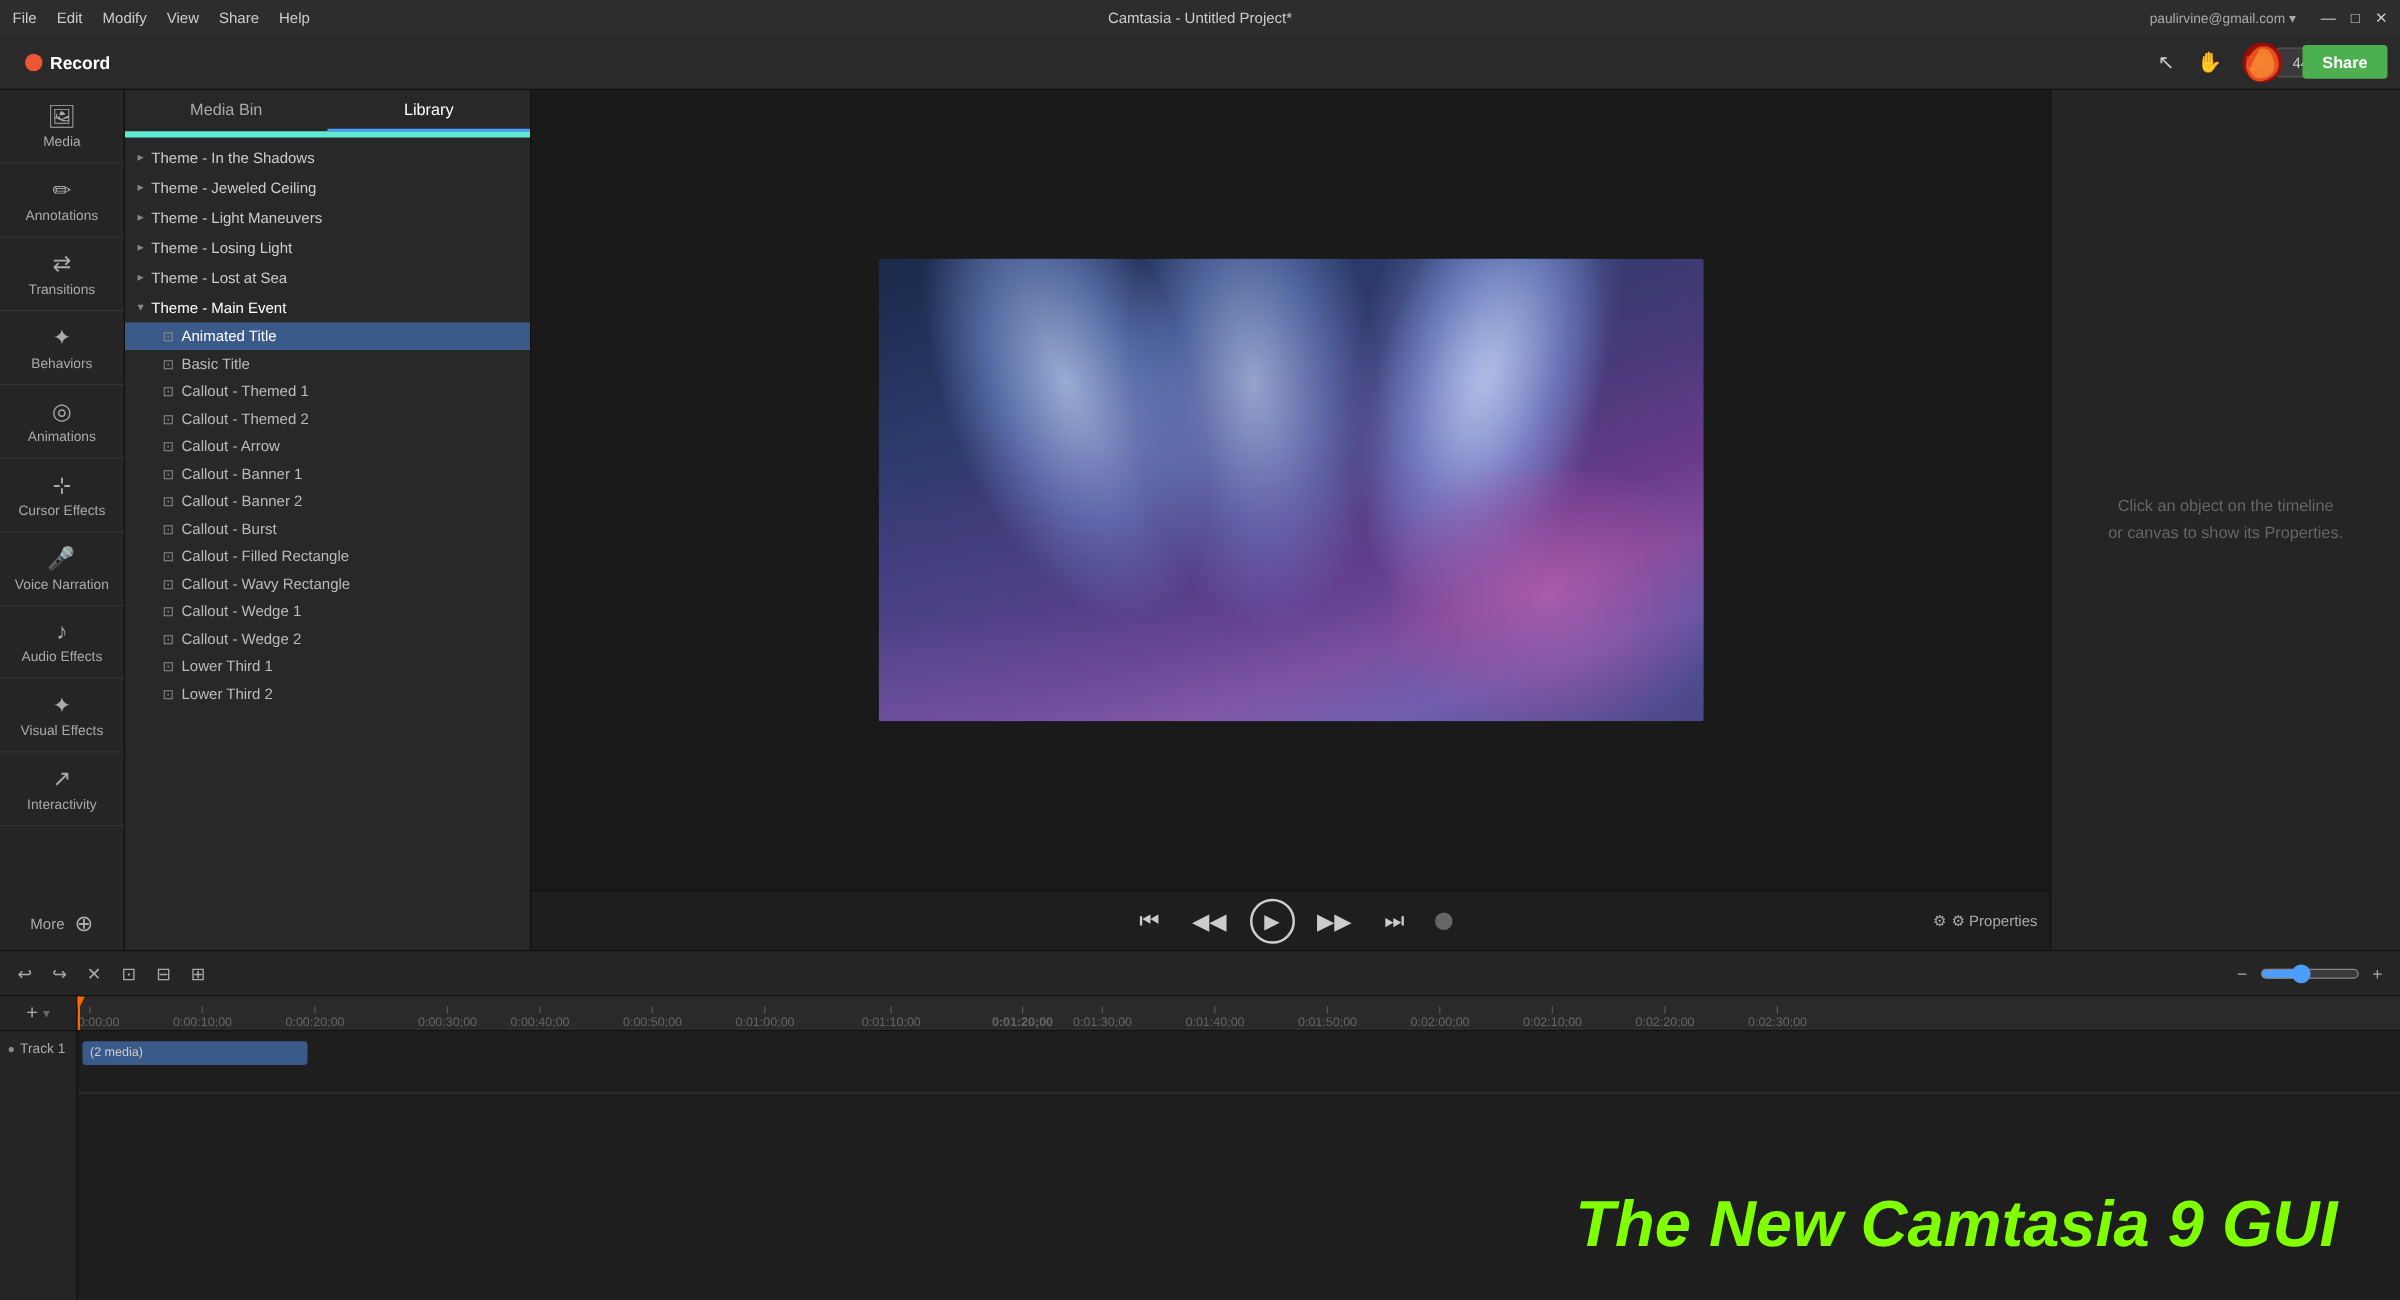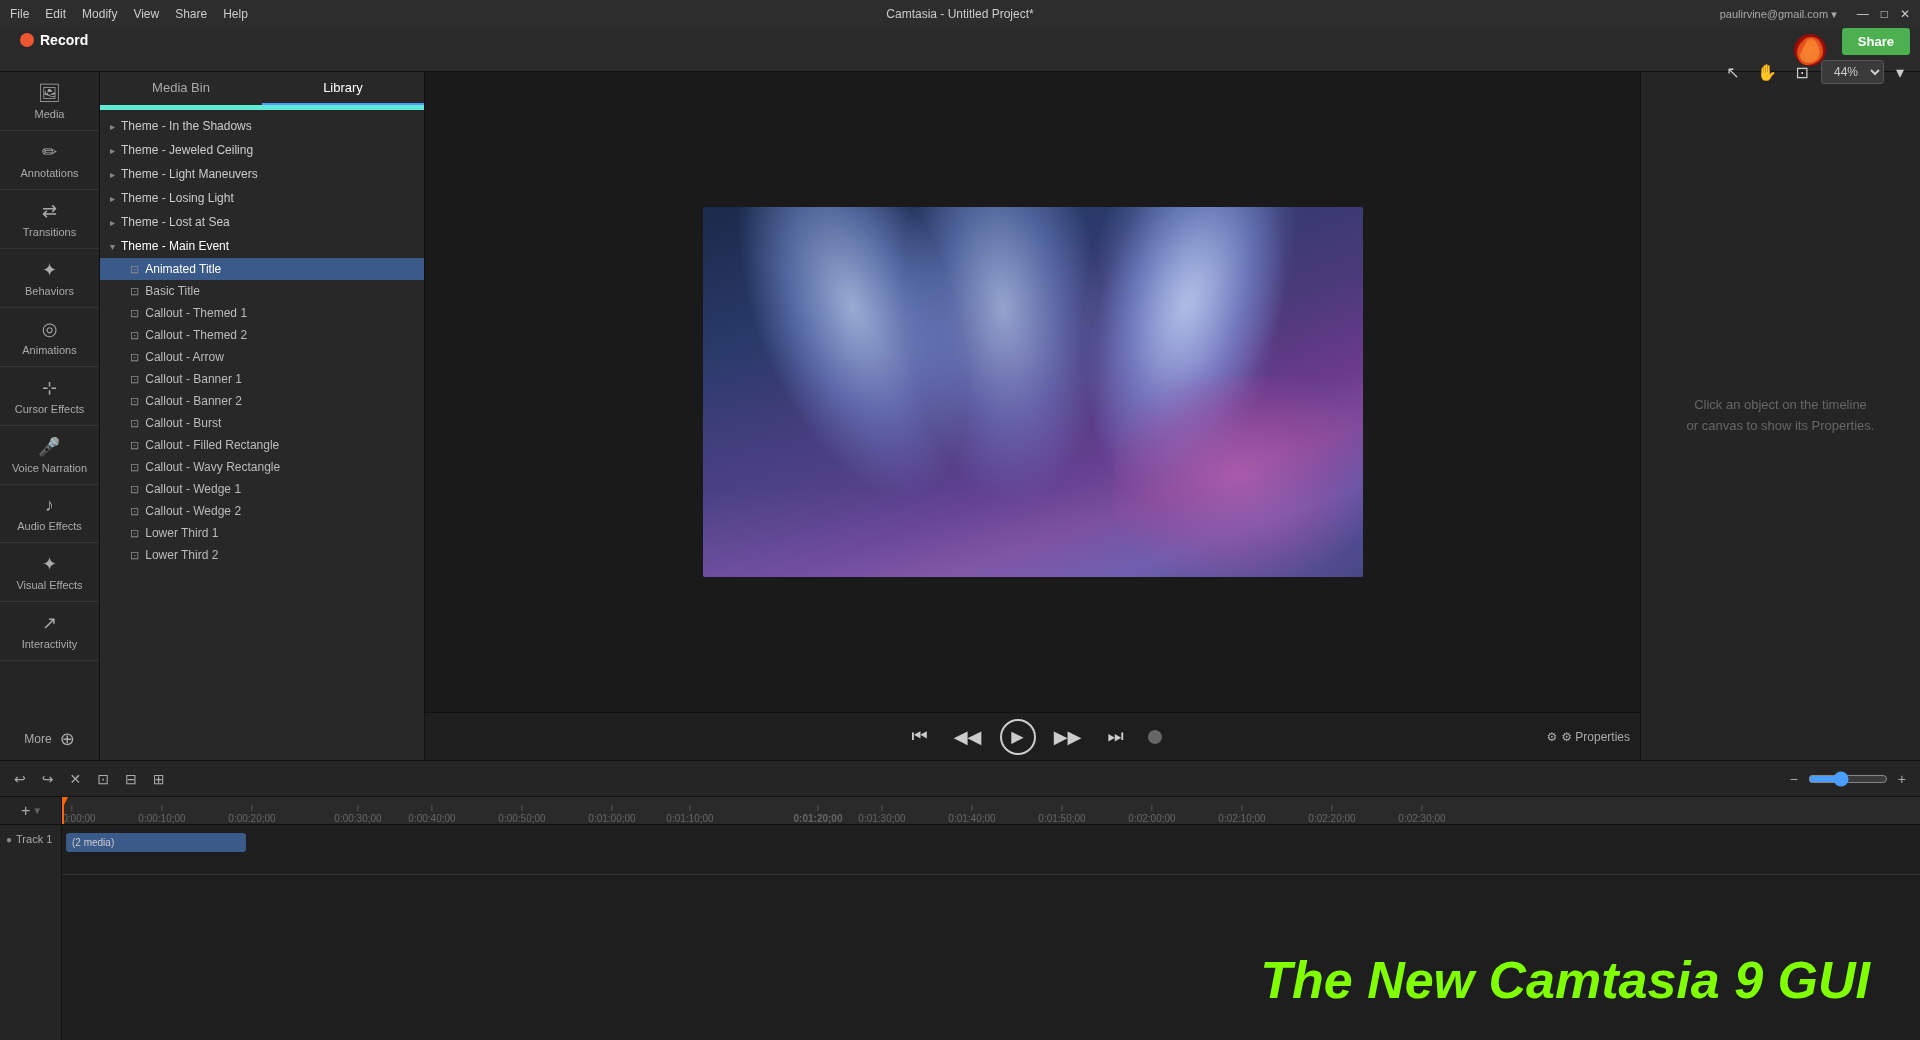--- a/index.html
+++ b/index.html
@@ -45,26 +45,26 @@
       font-size: 11px;
       color: #aaa;
       margin-right: 8px;
     }
 
     
     #toolbar {
       height: 44px;
       background: #2a2a2a;
       display: flex;
+      align-items: center;
       padding: 0 10px;
       gap: 8px;
       border-bottom: 1px solid #111;
       flex-shrink: 0;
       position: relative;
-      flex-direction: column;
     }
     #record-btn {
       display: flex;
       align-items: center;
       gap: 6px;
       background: transparent;
       border: none;
       color: #fff;
       font-size: 14px;
       font-weight: 600;
@@ -792,21 +792,21 @@
           <div id="playhead-marker"></div>
         </div>
 
       <div class="time-mark" style="left: 10px;">0:00:00;00</div>
           <div class="time-mark" style="left: 100px;">0:00:10;00</div>
           <div class="time-mark" style="left: 190px; text-align: right;">0:00:20;00</div>
           <div class="time-mark" style="left: 296px;">0:00:30;00</div>
           <div class="time-mark" style="left: 370px;">0:00:40;00</div>
           <div class="time-mark" style="left: 460px;">0:00:50;00</div>
           <div class="time-mark" style="left: 550px;">0:01:00;00</div>
-          <div class="time-mark" style="left: 628px;">0:01:10;00</div>
+          <div class="time-mark" style="left: 651px;">0:01:10;00</div>
           <div class="time-mark" style="left: 756px; font-weight: bold;">0:01:20;00</div>
           <div class="time-mark" style="left: 820px;">0:01:30;00</div>
           <div class="time-mark" style="left: 910px;">0:01:40;00</div>
           <div class="time-mark" style="left: 1000px;">0:01:50;00</div>
           <div class="time-mark" style="left: 1090px;">0:02:00;00</div>
           <div class="time-mark" style="left: 1180px;">0:02:10;00</div>
           <div class="time-mark" style="left: 1270px;">0:02:20;00</div>
           <div class="time-mark" style="left: 1360px;">0:02:30;00</div>
         </div>
       <div id="timeline-tracks" style="min-width: 1490px;">

